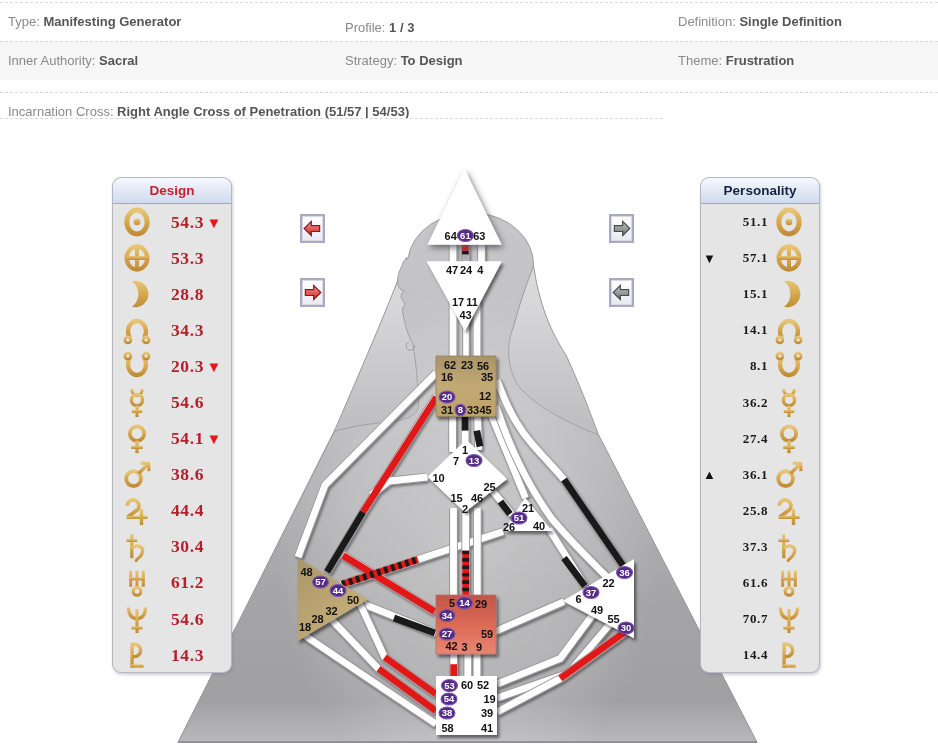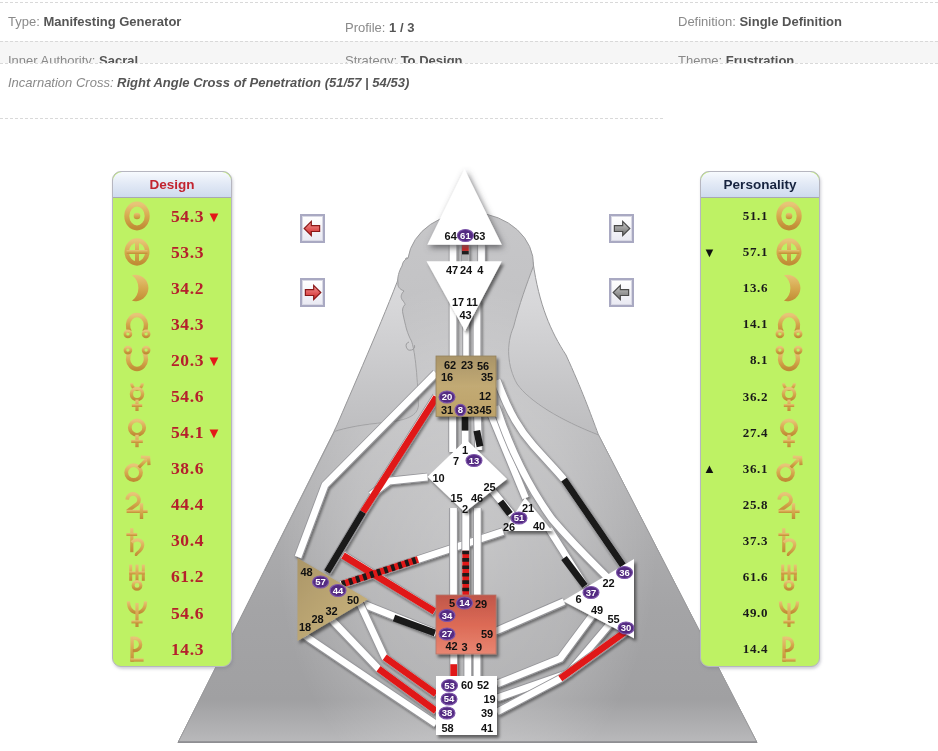--- a/index.html
+++ b/index.html
@@ -2,21 +2,21 @@
 <html><head>
 <meta charset="utf-8">
 <style>
 html,body{margin:0;padding:0;background:#fff;}
 body{width:938px;height:751px;overflow:hidden;font-family:"Liberation Sans",sans-serif;}
 .page{position:relative;width:938px;height:751px;}
 .hrow{position:absolute;left:0;width:938px;height:38px;border-top:1px dashed #d9d9d9;font-size:13px;color:#8a8a8a;}
 .hrow b{color:#555;}
 .hcell{position:absolute;top:11px;white-space:nowrap;}
 #bgsvg{position:absolute;left:0;top:0;z-index:1;}
-.panel{position:absolute;top:171px;width:118px;height:494px;background:#bef264;border:1px solid #b6b6c0;border-radius:9px;z-index:3;box-shadow:1px 2px 3px rgba(120,120,140,0.35);}
+.panel{position:absolute;top:177px;width:118px;height:494px;background:#e5e5e5;border:1px solid #b6b6c0;border-radius:9px;z-index:3;box-shadow:1px 2px 3px rgba(120,120,140,0.35);}
 .phead{height:25px;line-height:25px;text-align:center;font-size:13.5px;font-weight:bold;border-bottom:1px solid #a8a8b4;border-radius:9px 9px 0 0;background:linear-gradient(#f7fafe 0%,#e3eaf6 45%,#cfdbee 100%);}
 .prow{height:36.1px;display:flex;align-items:center;}
 .dnum{font-family:"Liberation Serif",serif;font-size:17.5px;font-weight:bold;color:#b5202c;width:53px;text-align:right;letter-spacing:0.6px;}
 .pnum{font-family:"Liberation Serif",serif;font-size:13px;font-weight:bold;color:#1a1a1a;width:50px;text-align:right;letter-spacing:0.6px;}
 .dmark{width:20px;text-align:center;font-size:15px;color:#e31818;}
 .pmark{width:17px;text-align:center;font-size:13px;color:#111;}
 .gly{width:28px;height:30px;}
 .btn{position:absolute;width:21px;height:25px;border:2px solid #a9a9c2;background:linear-gradient(#ffffff,#e9e9f2);box-shadow:inset 0 0 0 1px #d8d8e4;z-index:3;display:flex;align-items:center;justify-content:center;}
 </style>
 </head>
@@ -26,21 +26,21 @@
 <div class="hrow" style="top:2px;background:#fff;">
   <span class="hcell" style="left:8px;">Type: <b>Manifesting Generator</b></span>
   <span class="hcell" style="left:345px;margin-top:6px;">Profile: <b>1 / 3</b></span>
   <span class="hcell" style="left:678px;">Definition: <b>Single Definition</b></span>
 </div>
 <div class="hrow" style="top:41px;background:#f6f6f6;">
   <span class="hcell" style="left:8px;">Inner Authority: <b>Sacral</b></span>
   <span class="hcell" style="left:345px;">Strategy: <b>To Design</b></span>
   <span class="hcell" style="left:678px;">Theme: <b>Frustration</b></span>
 </div>
-<div class="hrow" style="top:63px;background:#fff;font-style:italic;">
+<div class="hrow" style="top:92px;background:#fff;">
   <span class="hcell" style="left:8px;">Incarnation Cross: <b>Right Angle Cross of Penetration (51/57 | 54/53)</b></span>
 </div>
 <div style="position:absolute;top:118px;left:0;width:663px;border-top:1px dashed #d9d9d9;"></div>
 
 <svg id="bgsvg" width="938" height="751" viewBox="0 0 938 751">
       <style>.gt{font:bold 11px "Liberation Sans",sans-serif;fill:#111;text-anchor:middle}.go{font:bold 9.5px "Liberation Sans",sans-serif;fill:#fff;text-anchor:middle}</style>
       <linearGradient id="au" x1="0" y1="0" x2="0" y2="1">
 <stop offset="0" stop-color="#e7c577"></stop>
         <stop offset="0.5" stop-color="#d6a94f"></stop>
         <stop offset="1" stop-color="#c08c35"></stop>
@@ -304,21 +304,21 @@
           <rect x="3.6" y="13" width="20.8" height="4" fill="url(#au)"></rect>
         </svg>
         <span class="dnum">53.3</span>
         <span class="dmark"></span>
       </div>
 <div class="prow">
         <span style="width:10px"></span>
         <svg class="gly" viewBox="0 0 28 30">
           <path d="M9,2.2 A 13.2,13.2 0 1 1 9,27.8 A 16,16 0 0 0 9,2.2 Z" fill="url(#au)"></path>
         </svg>
-        <span class="dnum">34.2</span>
+        <span class="dnum">28.8</span>
         <span class="dmark"></span>
       </div>
 <div class="prow">
         <span style="width:10px"></span>
         <svg class="gly" viewBox="0 0 28 30">
           <path d="M6.8,22.6 A 9.0,10.4 0 1 1 21.2,22.6" stroke="url(#au)" fill="none" stroke-linecap="butt" stroke-width="4.4"></path>
           <circle cx="4.9" cy="24.9" r="3.0" stroke="url(#au)" fill="none" stroke-linecap="butt" stroke-width="2.7"></circle>
           <circle cx="23.1" cy="24.9" r="3.0" stroke="url(#au)" fill="none" stroke-linecap="butt" stroke-width="2.7"></circle>
         </svg>
         <span class="dnum">34.3</span>
@@ -435,21 +435,21 @@
         <span class="pnum">57.1</span>
         <span style="width:7px"></span>
         <svg class="gly" viewBox="0 0 28 30">
           <ellipse cx="14" cy="15" rx="10.3" ry="11.5" stroke="url(#au)" fill="none" stroke-linecap="butt" stroke-width="4.4"></ellipse>
           <rect x="12" y="3.2" width="4" height="23.6" fill="url(#au)"></rect>
           <rect x="3.6" y="13" width="20.8" height="4" fill="url(#au)"></rect>
         </svg>
       </div>
 <div class="prow">
         <span class="pmark"></span>
-        <span class="pnum">13.6</span>
+        <span class="pnum">15.1</span>
         <span style="width:7px"></span>
         <svg class="gly" viewBox="0 0 28 30">
           <path d="M9,2.2 A 13.2,13.2 0 1 1 9,27.8 A 16,16 0 0 0 9,2.2 Z" fill="url(#au)"></path>
         </svg>
       </div>
 <div class="prow">
         <span class="pmark"></span>
         <span class="pnum">14.1</span>
         <span style="width:7px"></span>
         <svg class="gly" viewBox="0 0 28 30">
@@ -526,21 +526,21 @@
         <svg class="gly" viewBox="0 0 28 30">
           <rect x="6.2" y="2.6" width="3" height="16.2" fill="url(#au)"></rect>
           <rect x="18.8" y="2.6" width="3" height="16.2" fill="url(#au)"></rect>
           <rect x="6.2" y="9.4" width="15.6" height="3" fill="url(#au)"></rect>
           <rect x="12.5" y="2.6" width="3" height="18" fill="url(#au)"></rect>
           <circle cx="14" cy="23.4" r="3.9" stroke="url(#au)" fill="none" stroke-linecap="butt" stroke-width="3"></circle>
         </svg>
       </div>
 <div class="prow">
         <span class="pmark"></span>
-        <span class="pnum">49.0</span>
+        <span class="pnum">70.7</span>
         <span style="width:7px"></span>
         <svg class="gly" viewBox="0 0 28 30">
           <path d="M5.4,3.4 c 0.2,7.4 3.2,11 8.6,11.4 c 5.4,-0.4 8.4,-4 8.6,-11.4" stroke="url(#au)" fill="none" stroke-linecap="butt" stroke-width="3.2"></path>
           <rect x="12.4" y="5" width="3.2" height="24" fill="url(#au)"></rect>
           <rect x="8.4" y="22.4" width="11.2" height="3" fill="url(#au)"></rect>
         </svg>
       </div>
 <div class="prow">
         <span class="pmark"></span>
         <span class="pnum">14.4</span>

